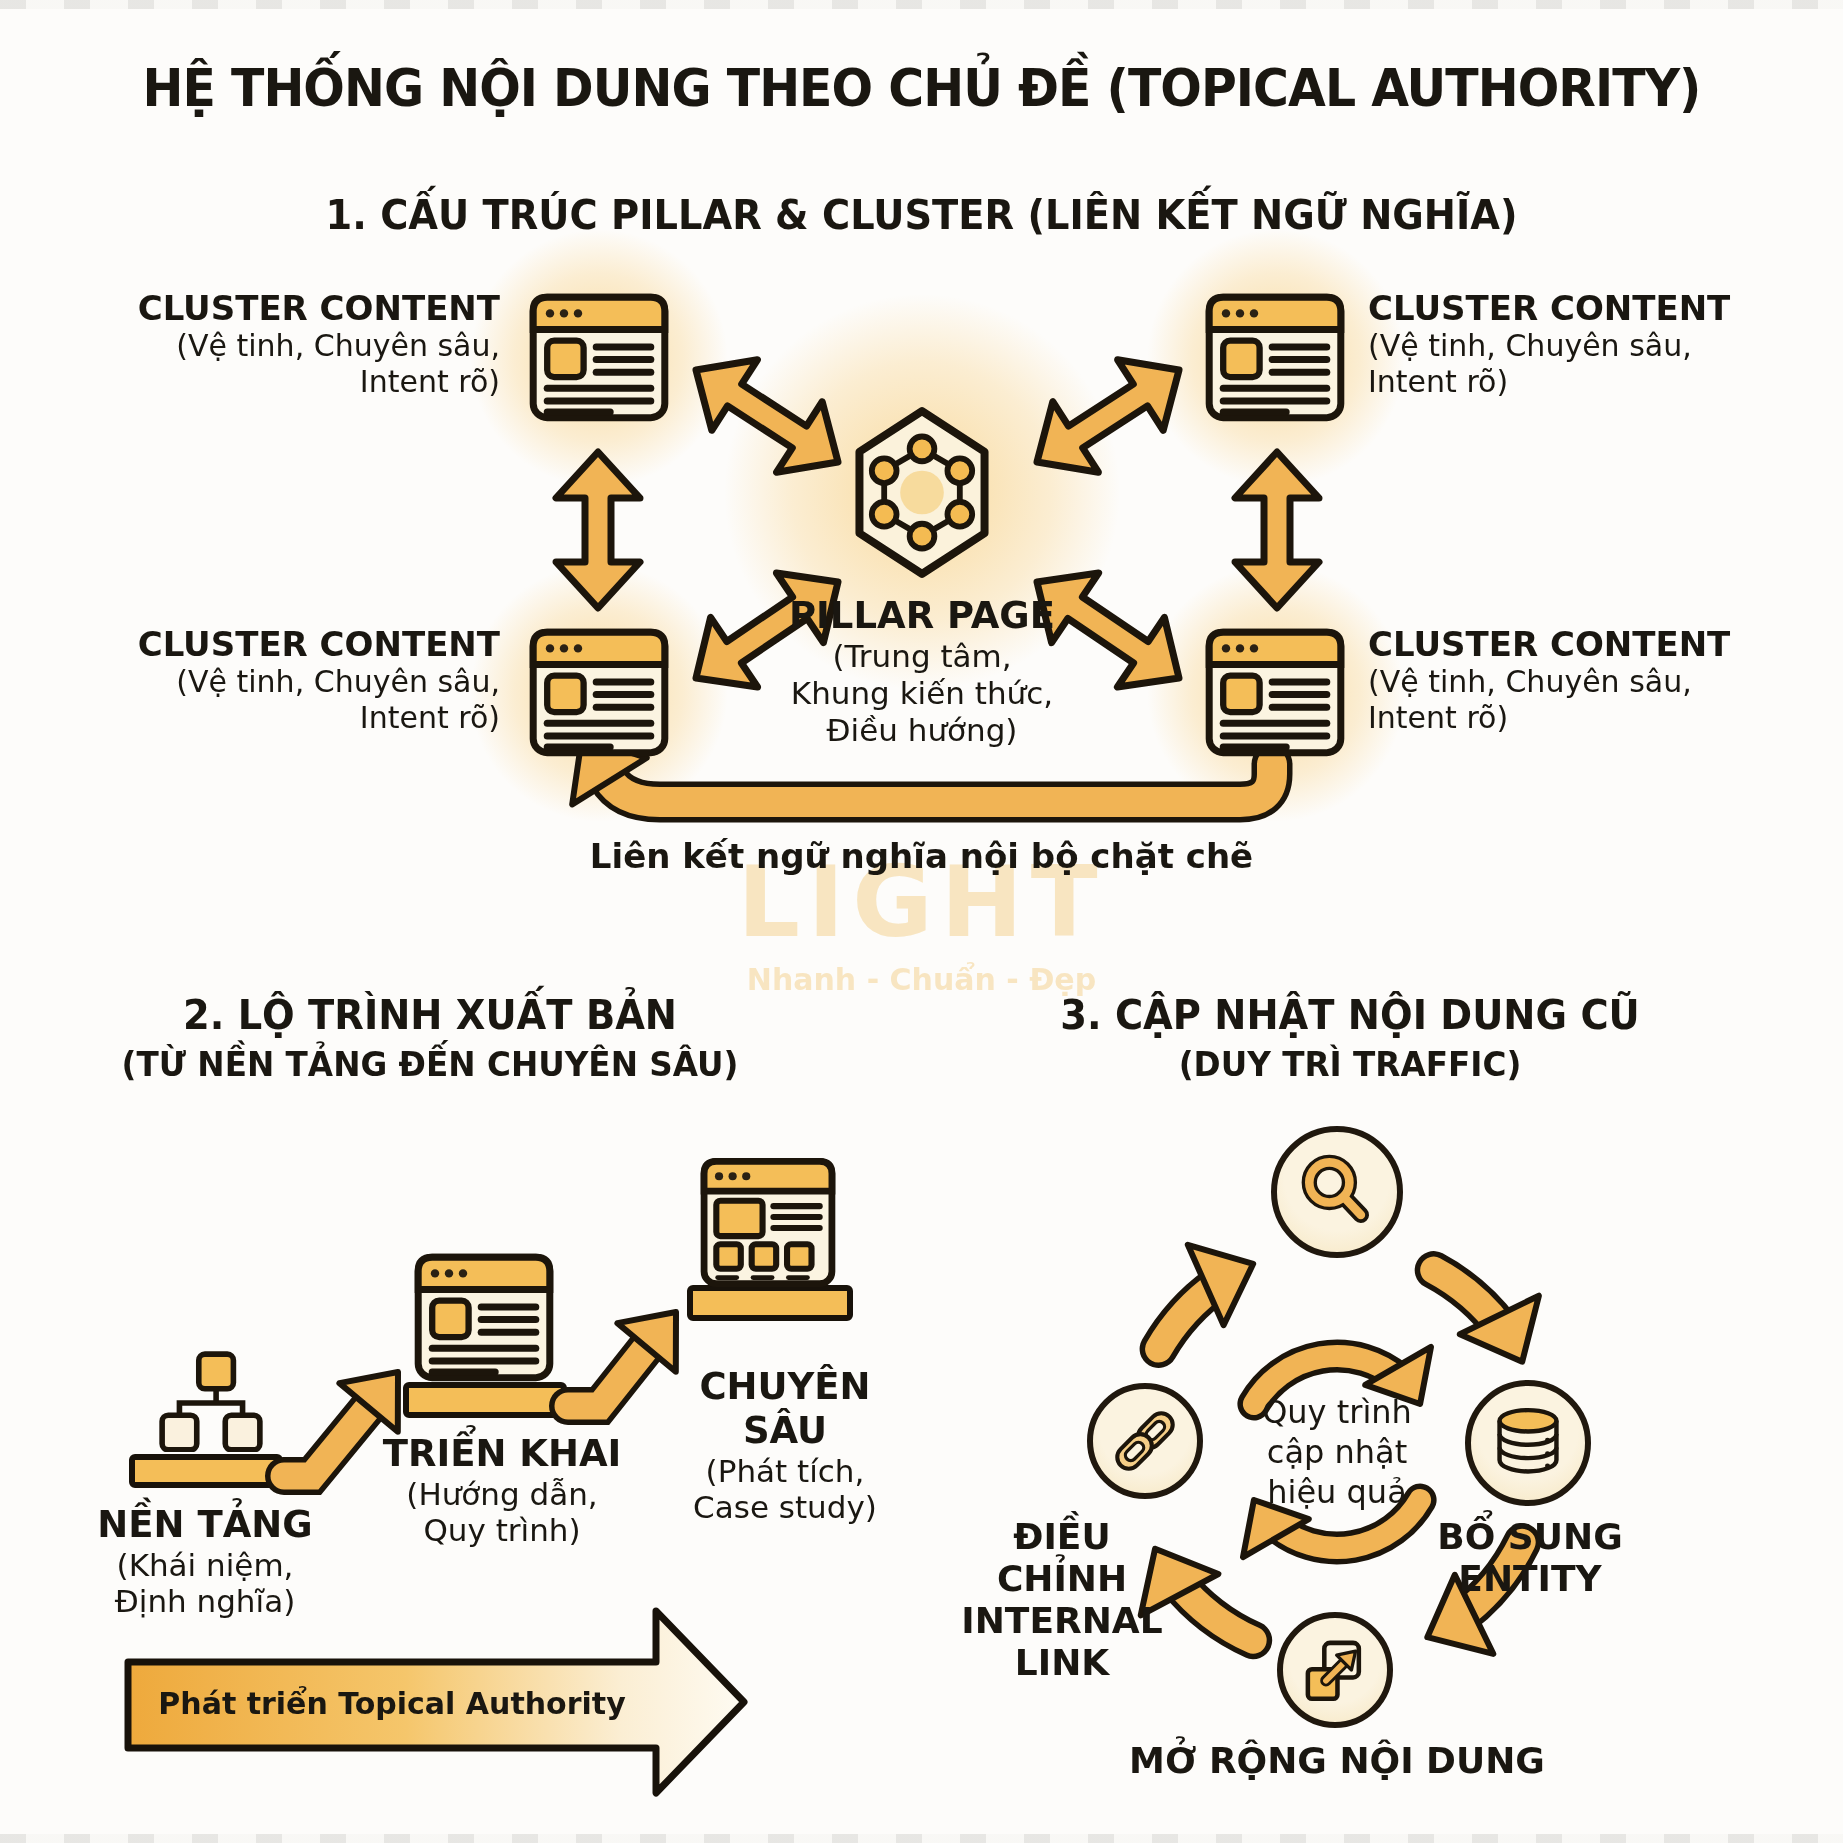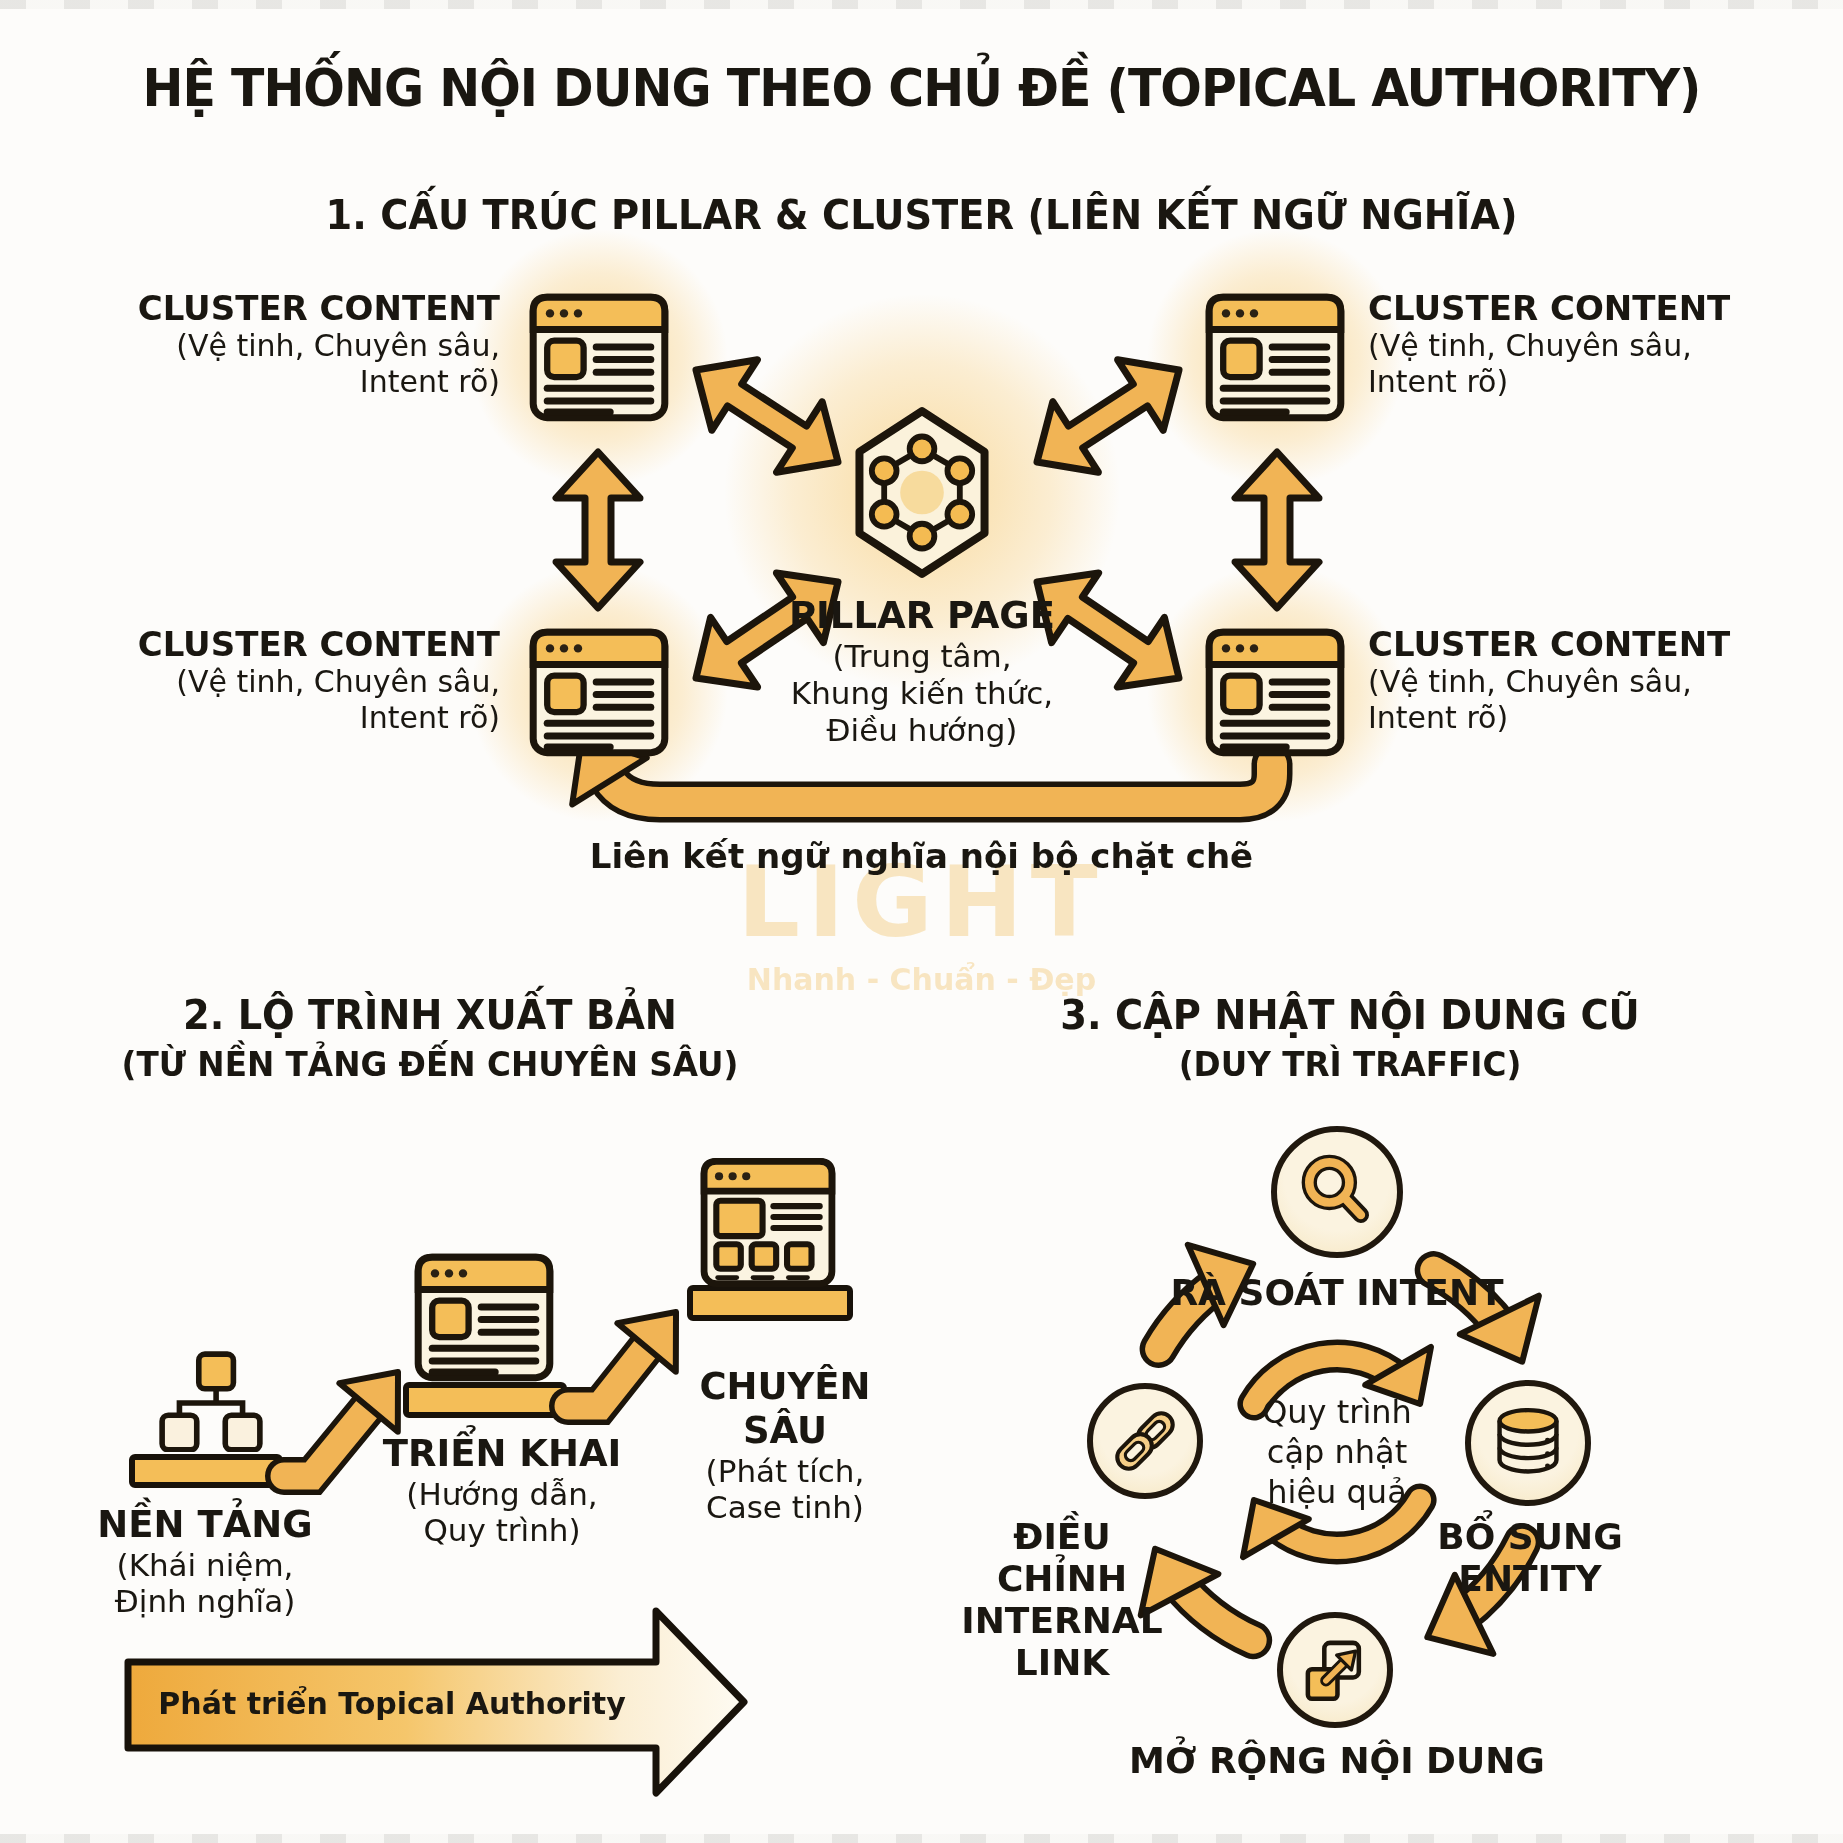--- a/index.html
+++ b/index.html
@@ -294,21 +294,21 @@
     <span>Định nghĩa)</span>
   </div>
   <div class="stage" style="left:382px;width:240px;top:1432px">
     <b>TRIỂN KHAI</b>
     <span>(Hướng dẫn,</span>
     <span>Quy trình)</span>
   </div>
   <div class="stage" style="left:655px;width:260px;top:1365px">
     <b>CHUYÊN SÂU</b>
     <span>(Phát tích,</span>
-    <span>Case tinh)</span>
+    <span>Case study)</span>
   </div>
   <div class="growth-text">Phát triển Topical Authority</div>
 
   <div class="node" style="left:1271px;top:1126px;width:132px;height:132px">
     <svg width="86" height="86" viewBox="0 0 90 90">
         <use href="#sym-magnifier"></use>
       </svg>
   </div>
   <div class="node" style="left:1465px;top:1380px;width:126px;height:126px">
     <svg width="80" height="80" viewBox="0 0 90 90">
@@ -319,21 +319,20 @@
     <svg width="74" height="74" viewBox="0 0 90 90">
         <use href="#sym-expand"></use>
       </svg>
   </div>
   <div class="node" style="left:1087px;top:1383px;width:116px;height:116px">
     <svg width="82" height="82" viewBox="0 0 100 100">
         <use href="#sym-chain"></use>
       </svg>
   </div>
 
-  <div class="cyc-lbl" style="left:1117px;width:440px;top:1272px">RÀ SOÁT INTENT</div>
   <div class="cyc-lbl" style="left:1420px;width:220px;top:1516px">
     <span>BỔ SUNG</span>
     <span>ENTITY</span>
   </div>
   <div class="cyc-lbl" style="left:952px;width:220px;top:1516px">
     <span>ĐIỀU CHỈNH</span>
     <span>INTERNAL</span>
     <span>LINK</span>
   </div>
   <div class="cyc-lbl" style="left:1107px;width:460px;top:1740px">MỞ RỘNG NỘI DUNG</div>

